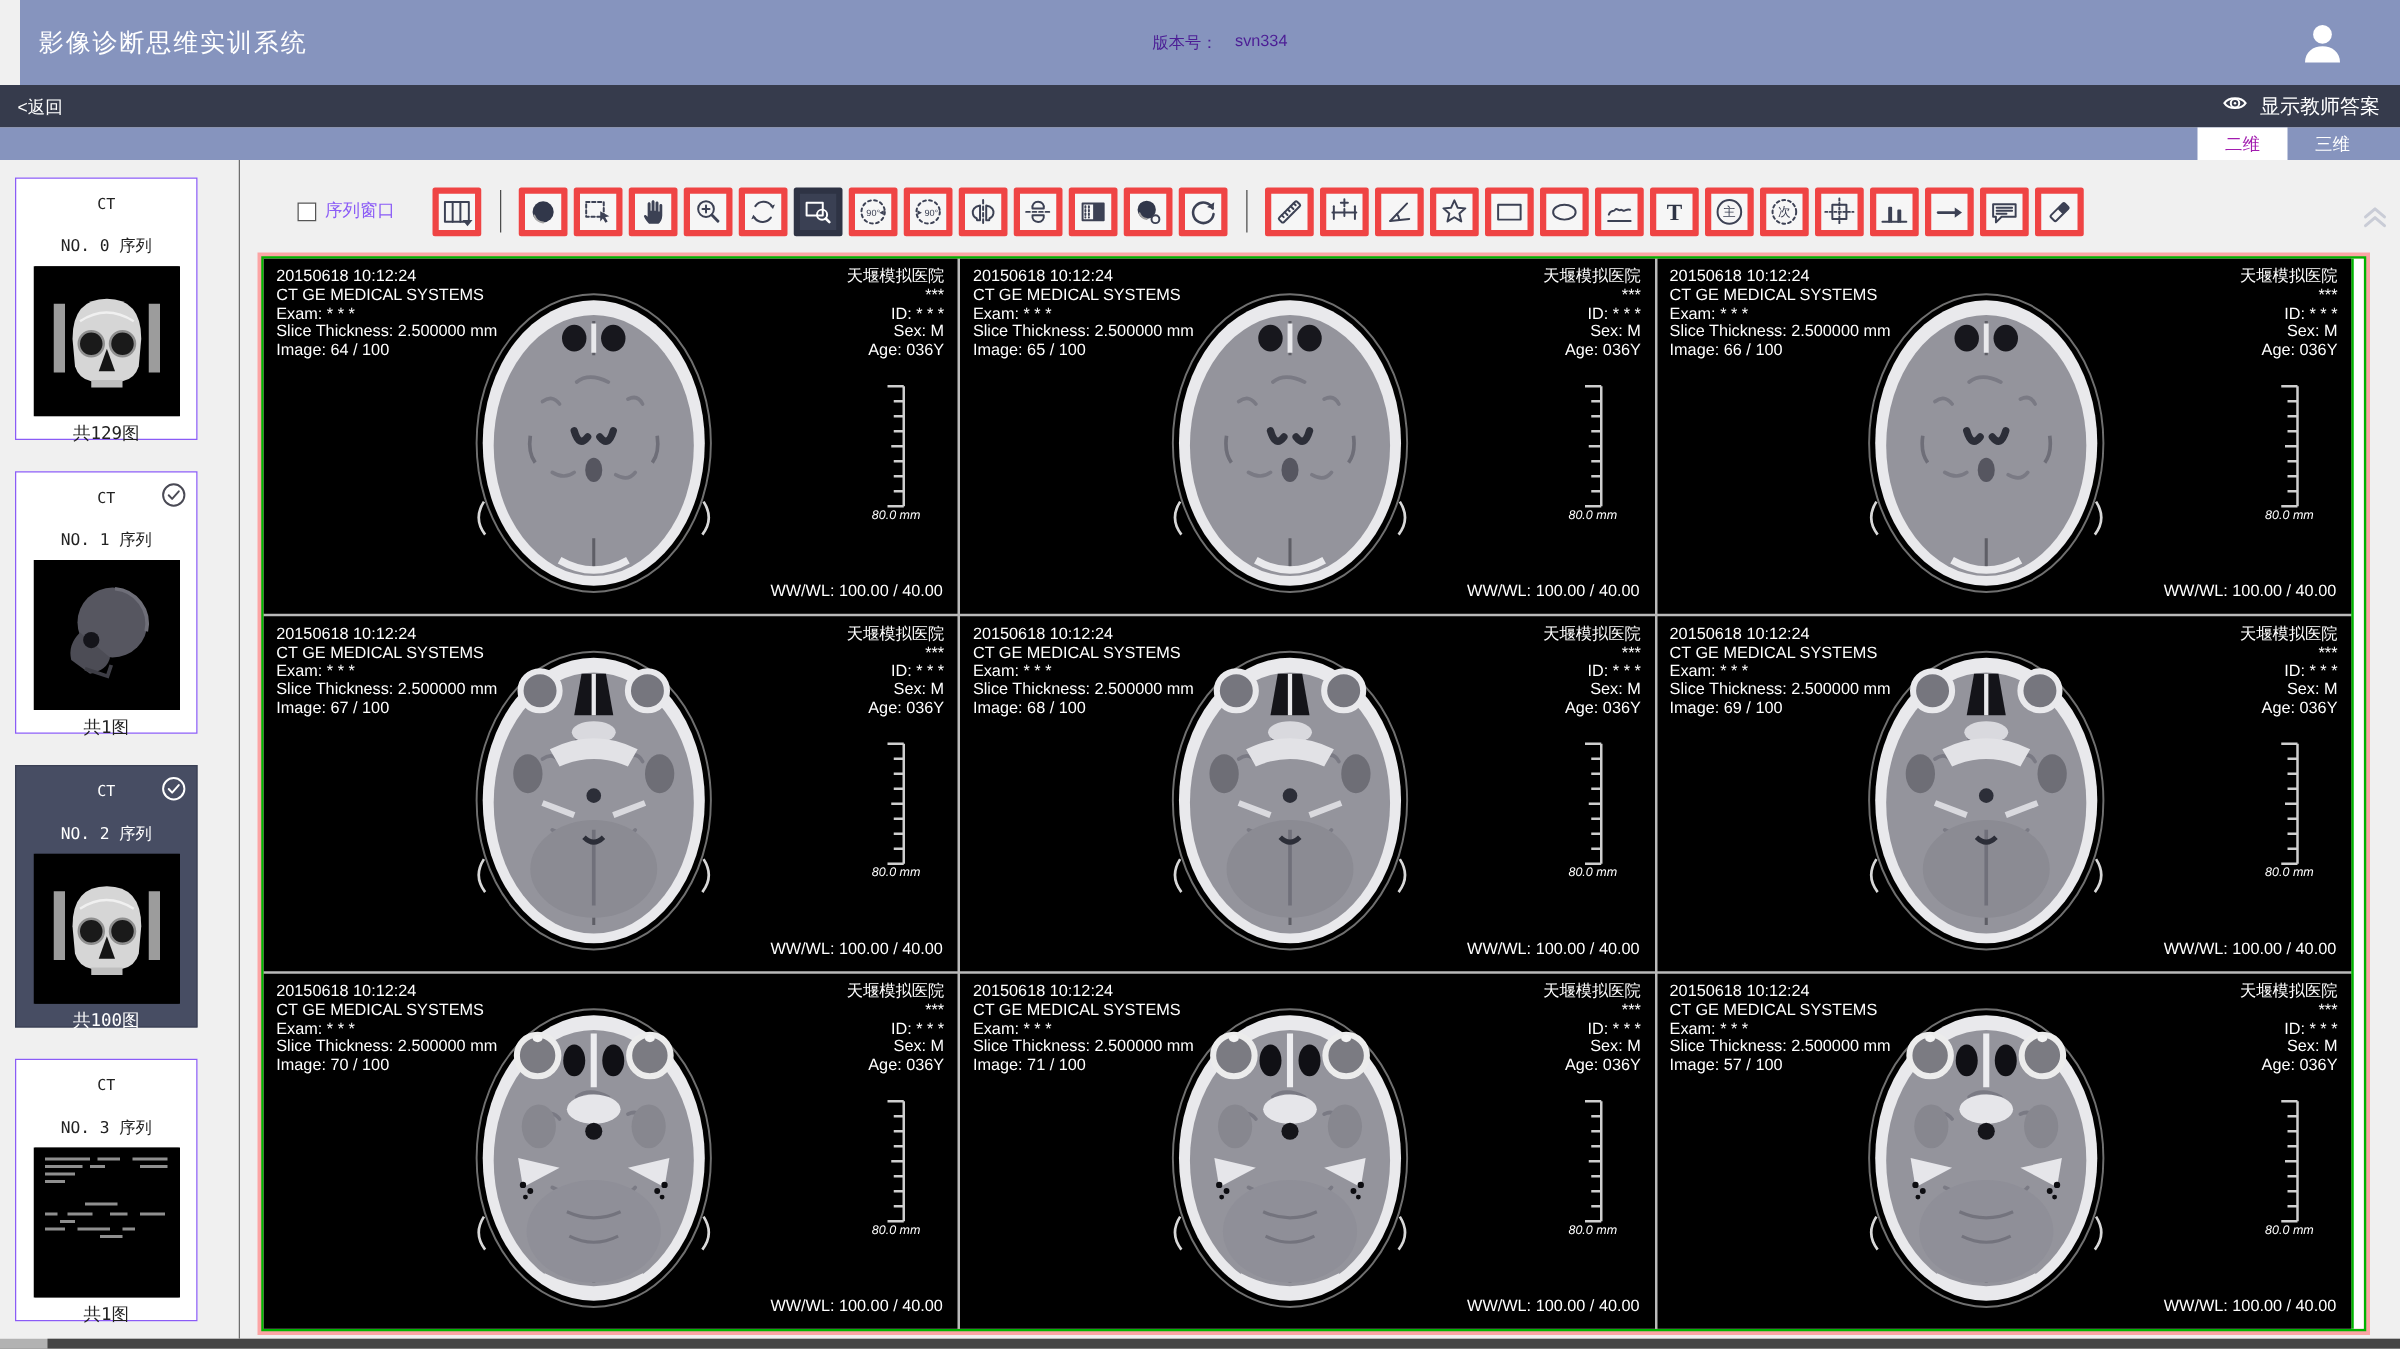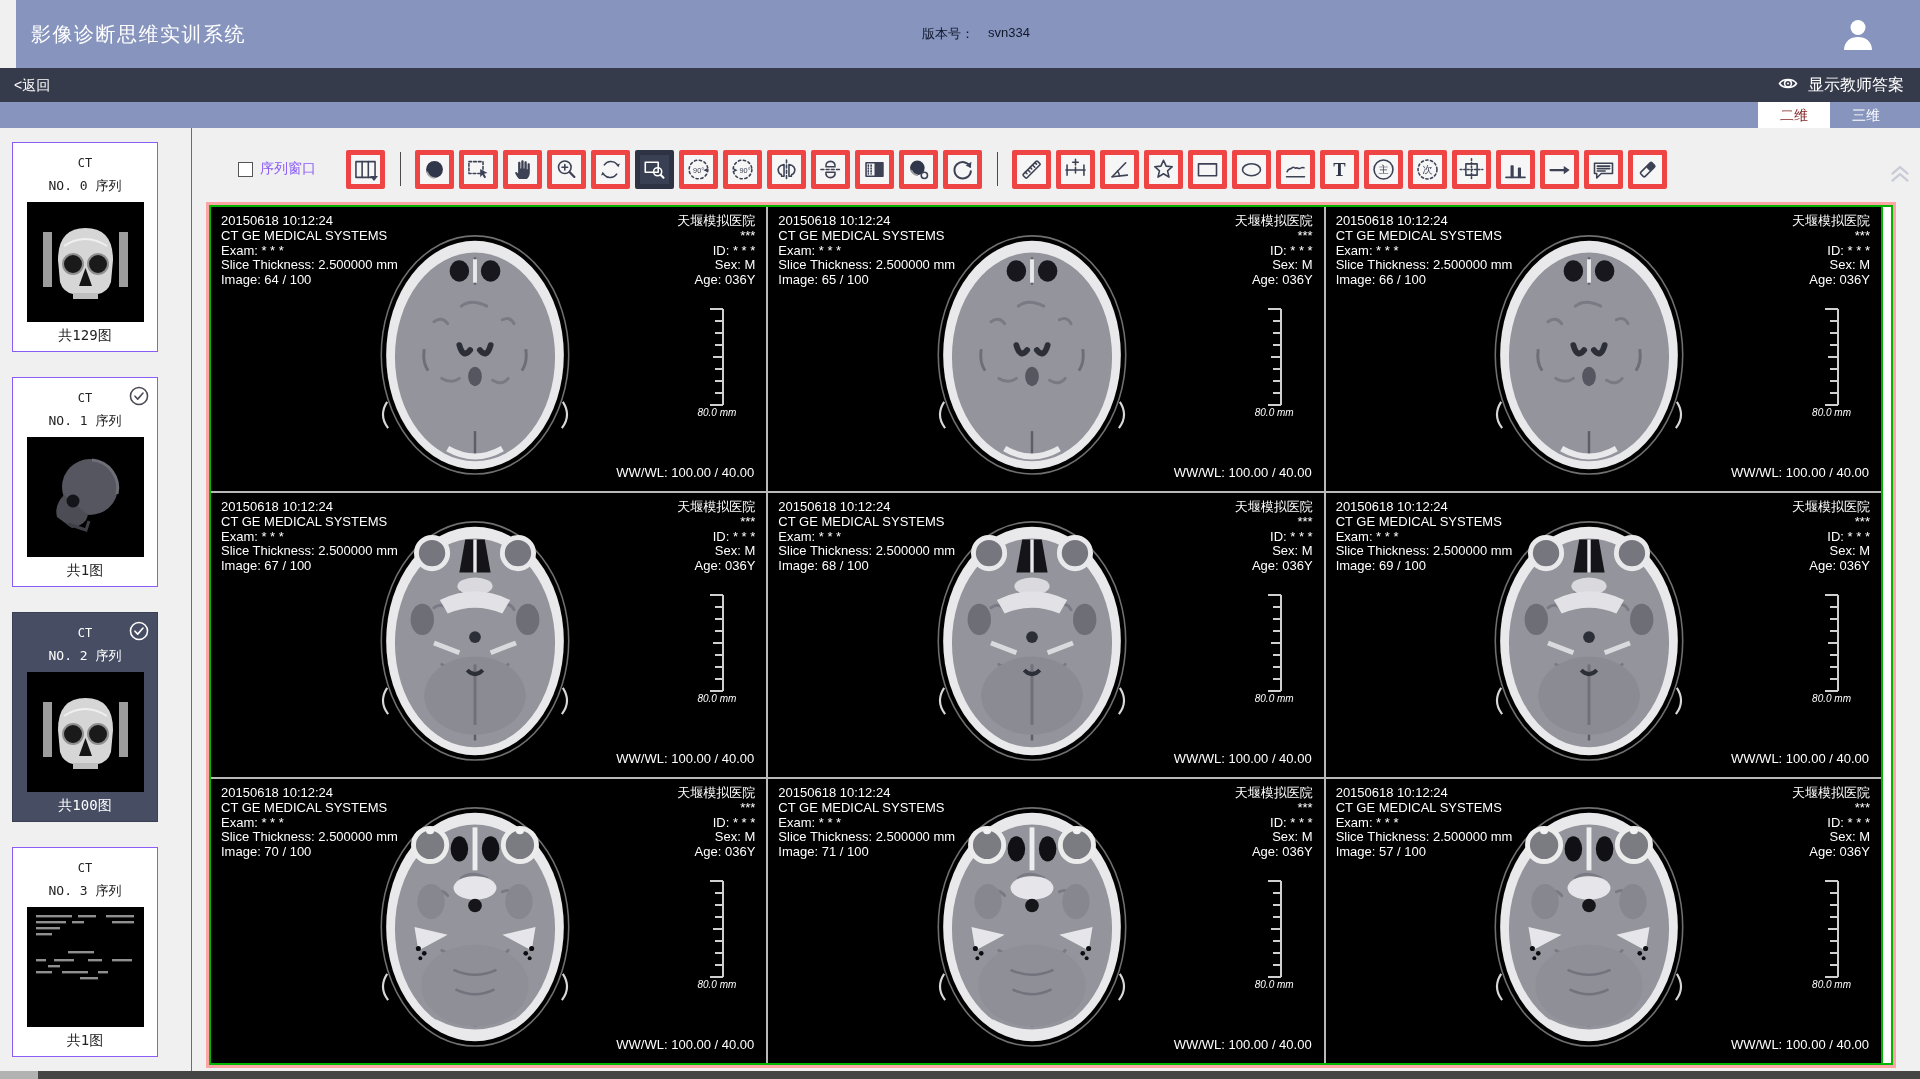--- a/index.html
+++ b/index.html
@@ -3,44 +3,44 @@
 <meta charset="utf-8">
 <style>
   html,body{margin:0;padding:0;background:#2a2a2a;}
   .app{position:relative;width:1920px;height:1079px;overflow:hidden;background:#f0f0f0;
        font-family:"Liberation Sans",sans-serif;}
   
   .topbar{position:absolute;left:16px;top:0;width:100%;height:68px;background:#8694be;}
   .app-title{position:absolute;left:15px;top:50%;transform:translateY(-50%);
              color:#fff;font-size:20px;font-weight:500;letter-spacing:1.5px;}
   .version{position:absolute;left:50%;top:50%;transform:translate(-50%,-50%);
-           font-size:13px;color:#0f172a;display:flex;gap:14px;}
+           font-size:13px;color:#4c1d95;display:flex;gap:14px;}
   .user-btn{position:absolute;right:58px;top:14px;width:40px;height:40px;cursor:pointer;}
   
   .navbar{position:absolute;left:0;top:68px;width:100%;height:34px;background:#363b4c;}
   .back-btn{position:absolute;left:14px;top:0;line-height:34px;color:#fff;font-size:14px;cursor:pointer;}
   .show-answer{position:absolute;right:16px;top:0;height:34px;display:flex;align-items:center;gap:9px;
                color:#fff;font-size:16px;cursor:pointer;}
   
   .tabstrip{position:absolute;left:0;top:102px;width:100%;height:26px;background:#8694be;}
   .tabs{position:absolute;right:18px;top:0;height:26px;display:flex;}
   .tab{width:72px;height:26px;line-height:26px;text-align:center;font-size:14px;color:#fff;cursor:pointer;}
-  .tab.active{background:#fff;color:#7f1d1d;}
+  .tab.active{background:#fff;color:#a21caf;}
   
   .content{position:absolute;left:0;top:128px;right:0;bottom:8px;background:#f0f0f0;}
   .vdivider{position:absolute;left:191px;top:0;width:1px;height:100%;background:#6e6e6e;}
   
   .sidebar{position:absolute;left:0;top:0;width:190px;height:100%;overflow:hidden;}
   .card{position:relative;margin:0 0 25px 12px;width:146px;height:210px;background:#fff;
         border:1px solid #8b5cf6;box-sizing:border-box;text-align:center;color:#222;
         font-family:"DejaVu Sans Mono","Liberation Sans",monospace;cursor:pointer;}
   .card:first-child{margin-top:14px;}
   .card.selected{background:#474d63;border-color:#3b4054;color:#fff;}
   .card .modality{margin-top:13px;font-size:12px;}
-  .card .sname{margin-top:7px;font-size:13px;}
+  .card .sname{margin-top:18px;font-size:13px;}
   .card .thumb{margin:7px auto 0;width:117px;height:120px;background:#000;}
   .card .count{margin-top:5px;font-size:14px;}
   .badge{position:absolute;top:7px;right:7px;width:22px;height:22px;}
   
   .main{position:absolute;left:192px;top:0;right:0;bottom:0;}
   .toolbar{position:absolute;left:46px;top:20px;height:42px;display:flex;align-items:center;}
   .serieswin{display:flex;align-items:center;font-size:14px;color:#8b5cf6;cursor:pointer;margin-right:30px;}
   .cb{width:13px;height:13px;border:1px solid #555;background:#fff;margin-right:7px;}
   .tbtn{position:relative;width:39px;height:39px;background:#f6f6f6;border:5px solid #ef4444;
         border-radius:2px;display:flex;align-items:center;justify-content:center;

